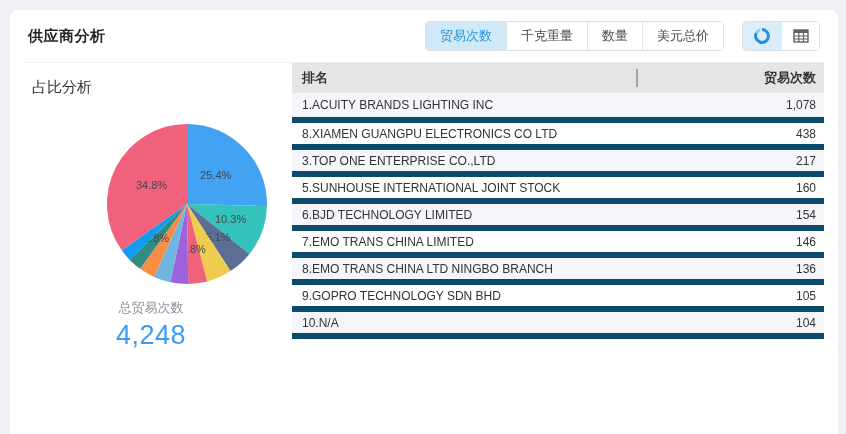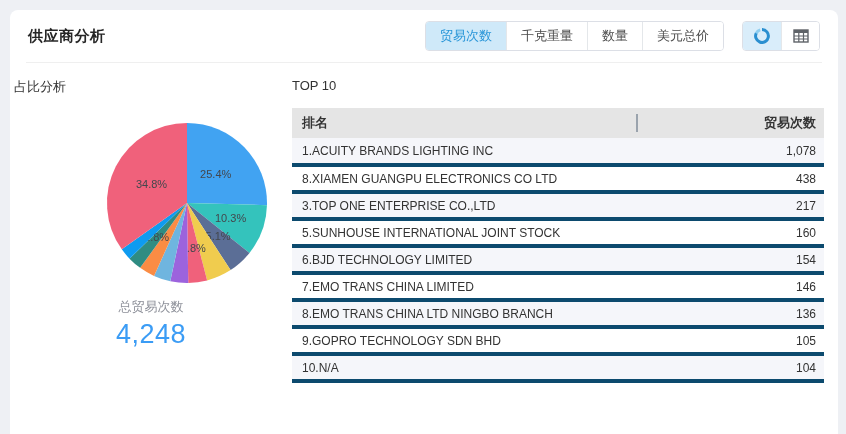--- a/index.html
+++ b/index.html
@@ -33,42 +33,42 @@
   .icon-btn {
     width:38px; display:flex; align-items:center; justify-content:center;
     background:#fff; cursor:pointer; border-left:1px solid #e4e7ea;
   }
   .icon-btn:first-child { border-left:none; }
   .icon-btn.active { background:#d9edfa; }
   .header-divider { border:none; border-top:1px solid #efefef; margin:0 16px; }
   
   .content { display:flex; }
   .left-panel { width:282px; flex:none; }
-  .panel-title { font-size:13px; color:#333; padding-left:4px; margin-top:15px; }
+  .panel-title { font-size:15px; color:#333; padding-left:22px; margin-top:15px; }
   .pie-wrap { margin-top:6px;padding-left:36px; }
   .pie-label { font-size:11px; fill:#43474d; }
   .total-label { text-align:center; font-size:13px; color:#8d9099; margin-top:2px; }
   .total-value { text-align:center; font-size:27px; color:#3b9cf5; margin-top:3px; letter-spacing:.5px; }
   .right-panel { flex:1; padding-right:14px; }
   .top10-title { font-size:13px; color:#333; margin-top:15px; margin-bottom:15px; }
   
   table { width:100%; border-collapse:collapse; table-layout:fixed; }
   thead th {
     background:#e5e5e5; height:30px; font-size:13px; font-weight:bold; color:#333;
     padding:0 8px 0 10px; position:relative;
   }
   th.col-rank { text-align:left; width:65%; }
   th.col-metric { text-align:right; }
   .col-divider {
     position:absolute; right:0; top:6px; width:2px; height:18px; background:#9aa3ad;
     cursor:col-resize;
   }
   tbody td {
     height:27px; font-size:12px; color:#333; padding:0 8px 0 10px;
-    border-bottom:4px solid #0c4a6e; white-space:nowrap; overflow:hidden;
+    border-bottom:6px solid #0c4a6e; white-space:nowrap; overflow:hidden;
   }
   tbody tr:nth-child(odd) td { background:#f5f6fa; }
   td.cell-value { text-align:right; }
   tbody tr { cursor:pointer; }
 </style>
 </head>
 <body>
 
 <div class="card">
   <div class="card-header">
@@ -124,21 +124,20 @@
             <path d="M141,101 L83.51,156.63 A80,80 0 0 1 75.79,147.35 Z" fill="#0e9bf0"></path>
             <path d="M141,101 L75.79,147.35 A80,80 0 0 1 141.00,21.00 Z" fill="#f0617b"></path>
             <text x="105.5" y="82.7" text-anchor="middle" dominant-baseline="middle" class="pie-label">34.8%</text>
           </svg>
       </div>
       <div class="total-label">总贸易次数</div>
       <div class="total-value">4,248</div>
     </div>
 
     <div class="right-panel">
-      <div class="top10-title">TOP 10</div>
       <table>
         <thead>
           <tr>
             <th class="col-rank">
               <span>排名</span>
               <span class="col-divider"></span>
             </th>
             <th class="col-metric">贸易次数</th>
           </tr>
         </thead>

